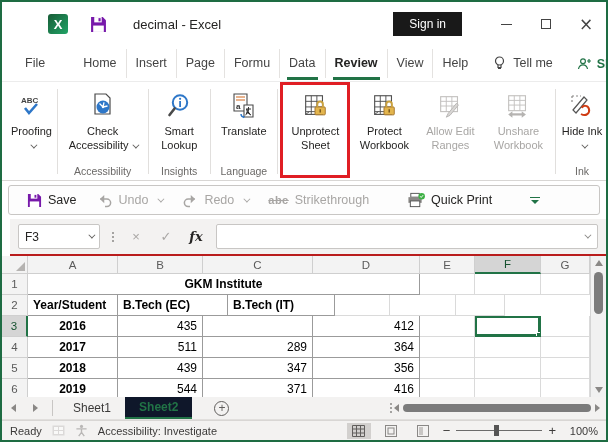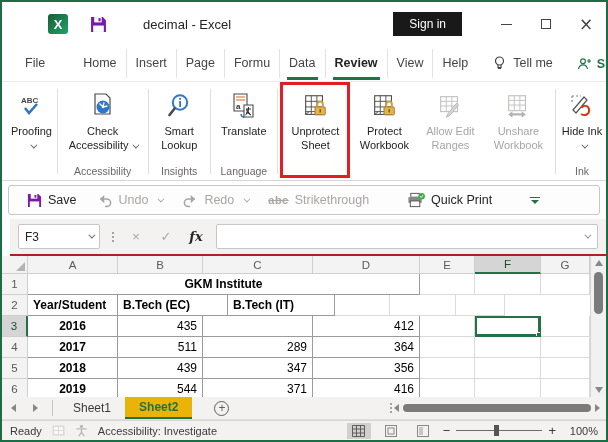--- a/index.html
+++ b/index.html
@@ -4,21 +4,21 @@
 <style>
   * { box-sizing: border-box; margin: 0; padding: 0; }
   html,body { width:608px; height:442px; }
   body { font-family:"Liberation Sans","DejaVu Sans",sans-serif; background:#fff; }
   .win { width:608px; height:442px; border:2px solid #1e6c43; display:flex; flex-direction:column; background:#fff; overflow:hidden; }
 
   
   .titlebar { height:44px; display:flex; align-items:center; padding-left:46px; position:relative; background:#fff; flex:0 0 auto; }
   .xlicon { width:20px; height:20px; border-radius:3px; background:linear-gradient(135deg,#185c37,#21a366); color:#fff; font-weight:bold; font-size:13px; display:flex; align-items:center; justify-content:center; }
   .tb-save { margin-left:22px; display:flex; }
-  .doctitle { margin-left:36px; font-size:13px; color:#252423; }
+  .doctitle { margin-left:26px; font-size:13px; color:#252423; }
   .tb-right { position:absolute; right:0; top:0; height:100%; display:flex; align-items:center; }
   .signin { background:#191919; color:#fff; border:none; font-size:12px; padding:5px 16px; margin-right:24px; font-family:inherit; cursor:pointer; }
   .wbtn { width:40px; height:100%; display:flex; align-items:center; justify-content:center; color:#444; }
   .minglyph { width:11px; border-top:1.5px solid #444; display:block; }
   .maxglyph { width:10px; height:10px; border:1.5px solid #444; display:block; }
   .cls { font-size:17px; font-family:"DejaVu Sans",sans-serif; }
 
   
   .tabstrip { height:35px; display:flex; align-items:center; padding-left:14px; background:#fff; flex:0 0 auto; font-size:12.5px; color:#444; }
   .rtab { position:relative; padding:8px 9px; white-space:nowrap; border-right:1px solid #e4e2e0; line-height:1; }
@@ -88,21 +88,21 @@
   .vs-thumb { position:absolute; top:16px; left:3px; width:9px; height:42px; background:#7b7b7b; border-radius:5px; }
   .vs-down { position:absolute; bottom:4px; left:4px; width:0; height:0; border-left:4px solid transparent; border-right:4px solid transparent; border-top:6px solid #8a8886; }
 
   
   .sheetbar { height:23px; background:#f3f2f1; display:flex; align-items:stretch; flex:0 0 auto; font-size:12px; color:#3b3a39; border-bottom:1px solid #e1dfdd; }
   .navarr { width:22px; display:flex; align-items:center; justify-content:center; }
   .tri-l { width:0; height:0; border-top:4px solid transparent; border-bottom:4px solid transparent; border-right:5px solid #8a8886; }
   .tri-r { width:0; height:0; border-top:4px solid transparent; border-bottom:4px solid transparent; border-left:5px solid #8a8886; }
   .tabsep { width:1px; background:#c8c6c4; margin:3px 6px; }
   .stab { display:flex; align-items:center; padding:0 14px; }
-  .stab.active { background:#eab308; color:#217346; font-weight:bold; border-bottom:2px solid #217346; }
+  .stab.active { background:#0f172a; color:#217346; font-weight:bold; border-bottom:2px solid #217346; }
   .addsheet { width:15px; height:15px; border:1px solid #605e5c; border-radius:50%; color:#605e5c; font-size:12px; line-height:12px; display:flex; align-items:center; justify-content:center; align-self:center; margin-left:22px; }
   .sb-space { flex:1; }
   .hscroll { width:212px; display:flex; align-items:center; gap:4px; padding-right:6px; }
   .hs-thumb { flex:1; height:8px; background:#7b7b7b; border-radius:5px; }
 
   
   .statusbar { height:20px; background:#f3f2f1; border-top:1px solid #d8d6d4; display:flex; align-items:center; font-size:11px; color:#3b3a39; padding:0 8px; gap:10px; flex:0 0 auto; }
   .sb-icon { display:flex; opacity:.55; }
   .sb-right { margin-left:auto; display:flex; align-items:center; gap:8px; }
   .viewbtn { width:24px; height:16px; display:flex; align-items:center; justify-content:center; }

